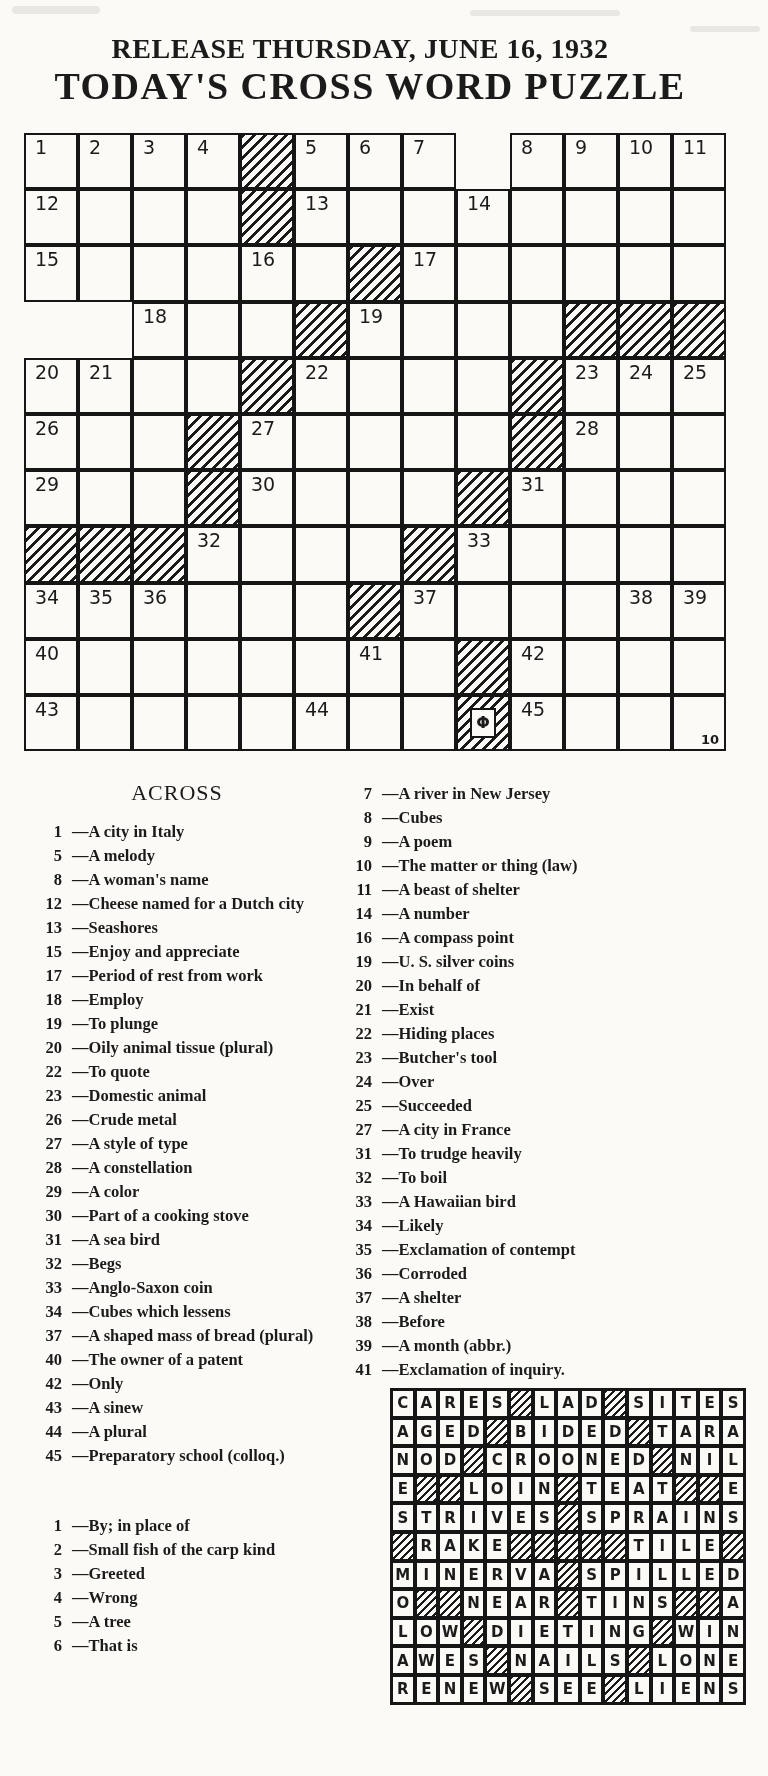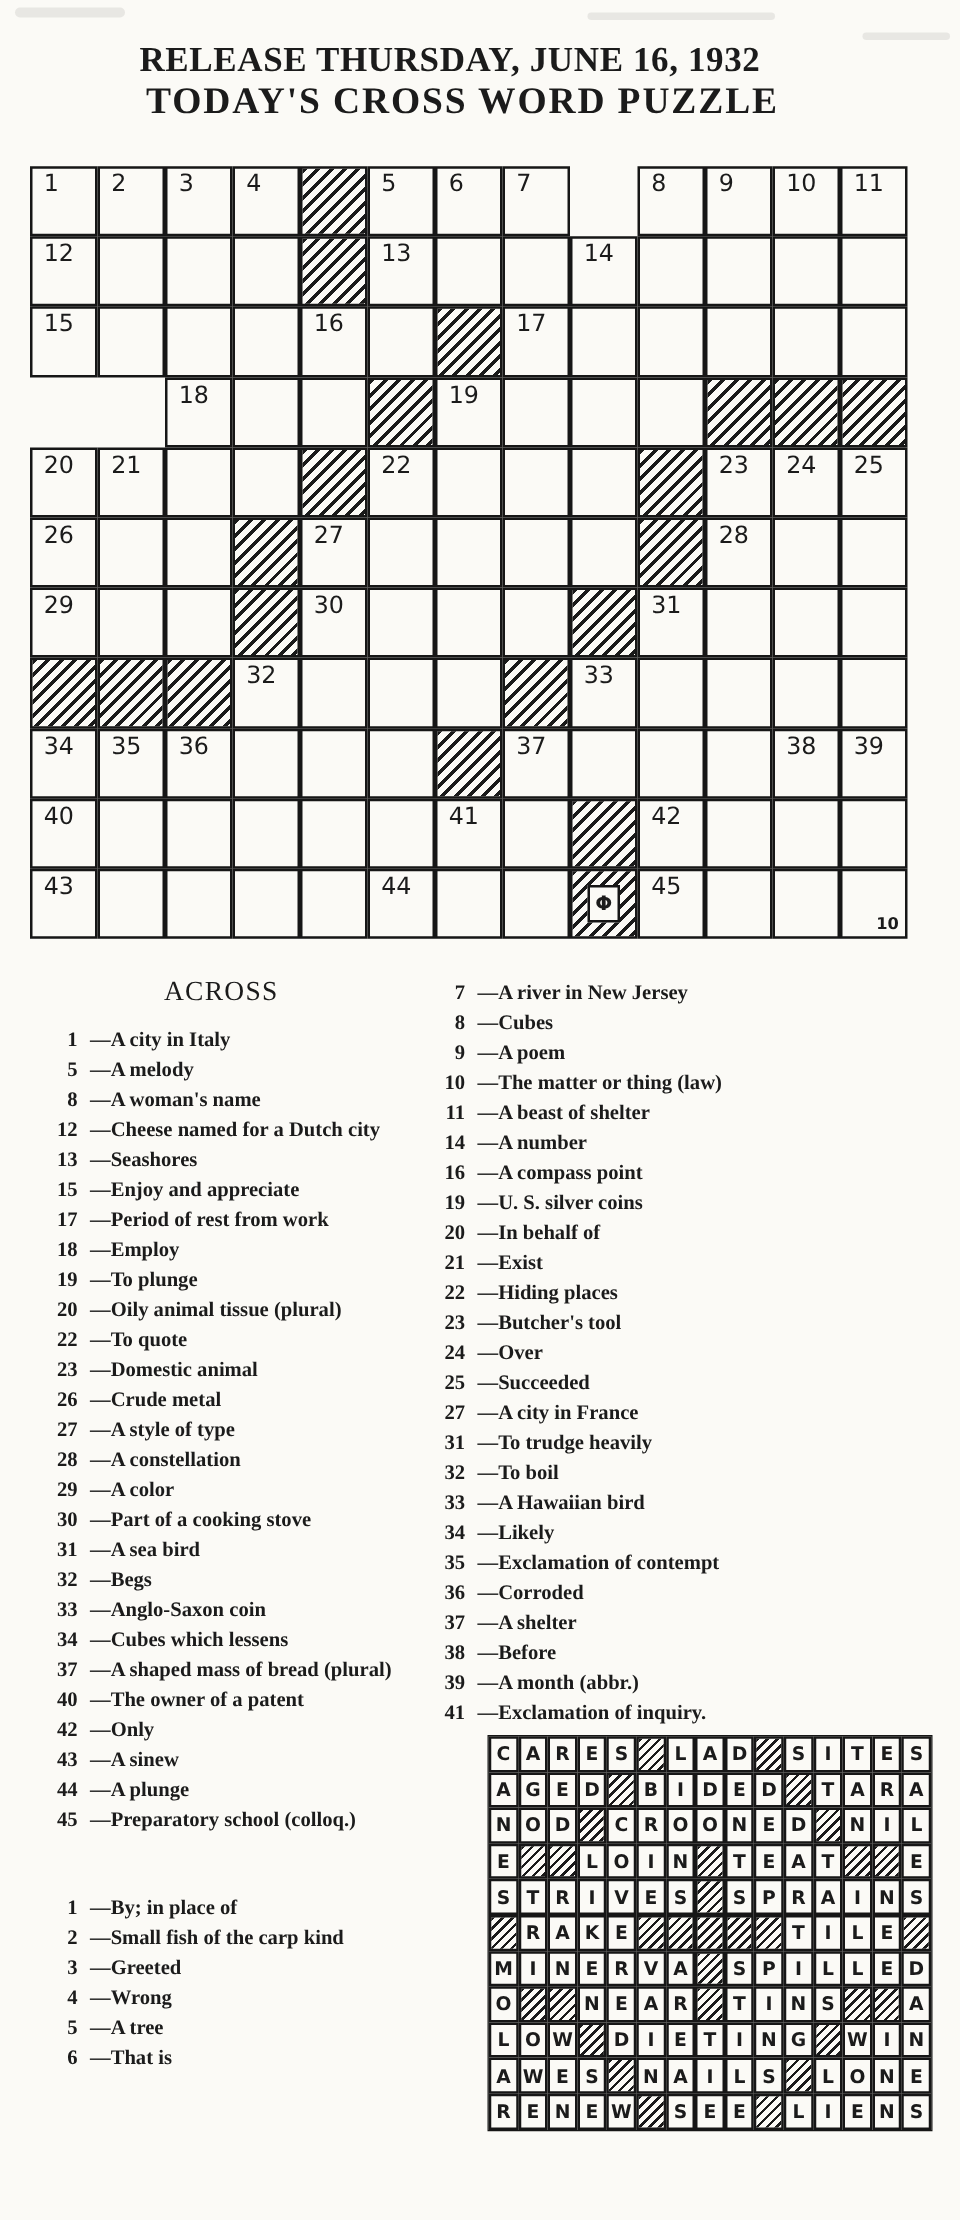--- a/index.html
+++ b/index.html
@@ -11,21 +11,21 @@
   }
   .smudge { position:absolute; background:#e3e2de; border-radius:4px; opacity:.8; }
 
   
   .release {
     position:absolute; top:33px; left:0; width:720px; text-align:center;
     font-size:28px; font-weight:700; letter-spacing:.5px;
   }
   .title {
     position:absolute; top:64px; left:0; width:740px; margin:0; text-align:center;
-    font-size:30px; font-weight:700; letter-spacing:1.5px;
+    font-size:38px; font-weight:700; letter-spacing:1.5px;
   }
 
   
   .xgrid {
     position:absolute; left:24px; top:133px;
     display:grid; grid-template-columns:repeat(13,54px); grid-template-rows:repeat(11,56.2px);
   }
   .pcell { position:relative; border:2px solid #161616; background:transparent; }
   .pcell.black {
     background:repeating-linear-gradient(135deg,#1a1a1a 0 2.8px,rgba(0,0,0,0) 2.8px 7.6px);
@@ -350,21 +350,21 @@
         <div class="clue"><span class="cnum">29</span><span class="ctext">—A color</span></div>
         <div class="clue"><span class="cnum">30</span><span class="ctext">—Part of a cooking stove</span></div>
         <div class="clue"><span class="cnum">31</span><span class="ctext">—A sea bird</span></div>
         <div class="clue"><span class="cnum">32</span><span class="ctext">—Begs</span></div>
         <div class="clue"><span class="cnum">33</span><span class="ctext">—Anglo-Saxon coin</span></div>
         <div class="clue"><span class="cnum">34</span><span class="ctext">—Cubes which lessens</span></div>
         <div class="clue"><span class="cnum">37</span><span class="ctext">—A shaped mass of bread (plural)</span></div>
         <div class="clue"><span class="cnum">40</span><span class="ctext">—The owner of a patent</span></div>
         <div class="clue"><span class="cnum">42</span><span class="ctext">—Only</span></div>
         <div class="clue"><span class="cnum">43</span><span class="ctext">—A sinew</span></div>
-        <div class="clue"><span class="cnum">44</span><span class="ctext">—A plunge</span></div>
+        <div class="clue"><span class="cnum">44</span><span class="ctext">—A plural</span></div>
         <div class="clue"><span class="cnum">45</span><span class="ctext">—Preparatory school (colloq.)</span></div>
       </div>
     <div class="clues down-list">
         <div class="clue"><span class="cnum">1</span><span class="ctext">—By; in place of</span></div>
         <div class="clue"><span class="cnum">2</span><span class="ctext">—Small fish of the carp kind</span></div>
         <div class="clue"><span class="cnum">3</span><span class="ctext">—Greeted</span></div>
         <div class="clue"><span class="cnum">4</span><span class="ctext">—Wrong</span></div>
         <div class="clue"><span class="cnum">5</span><span class="ctext">—A tree</span></div>
         <div class="clue"><span class="cnum">6</span><span class="ctext">—That is</span></div>
       </div>

